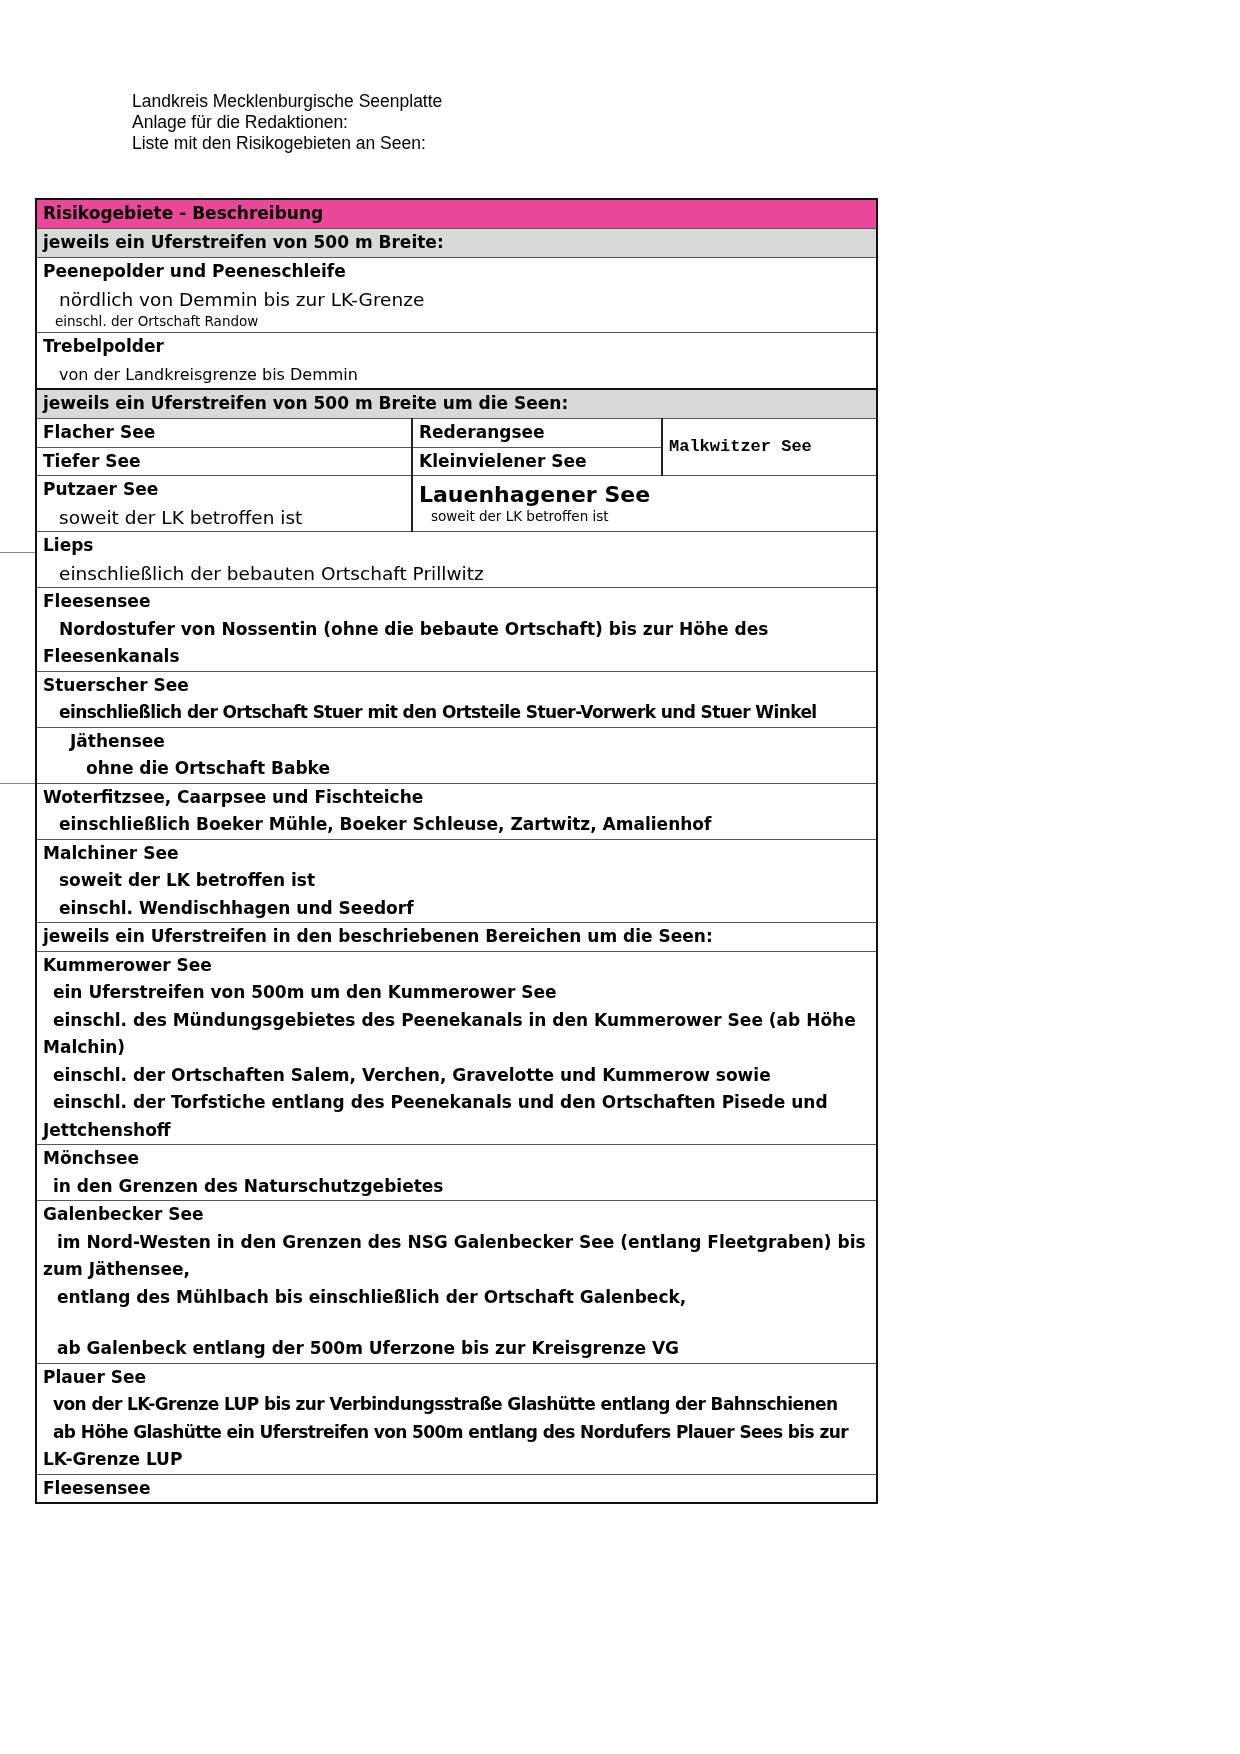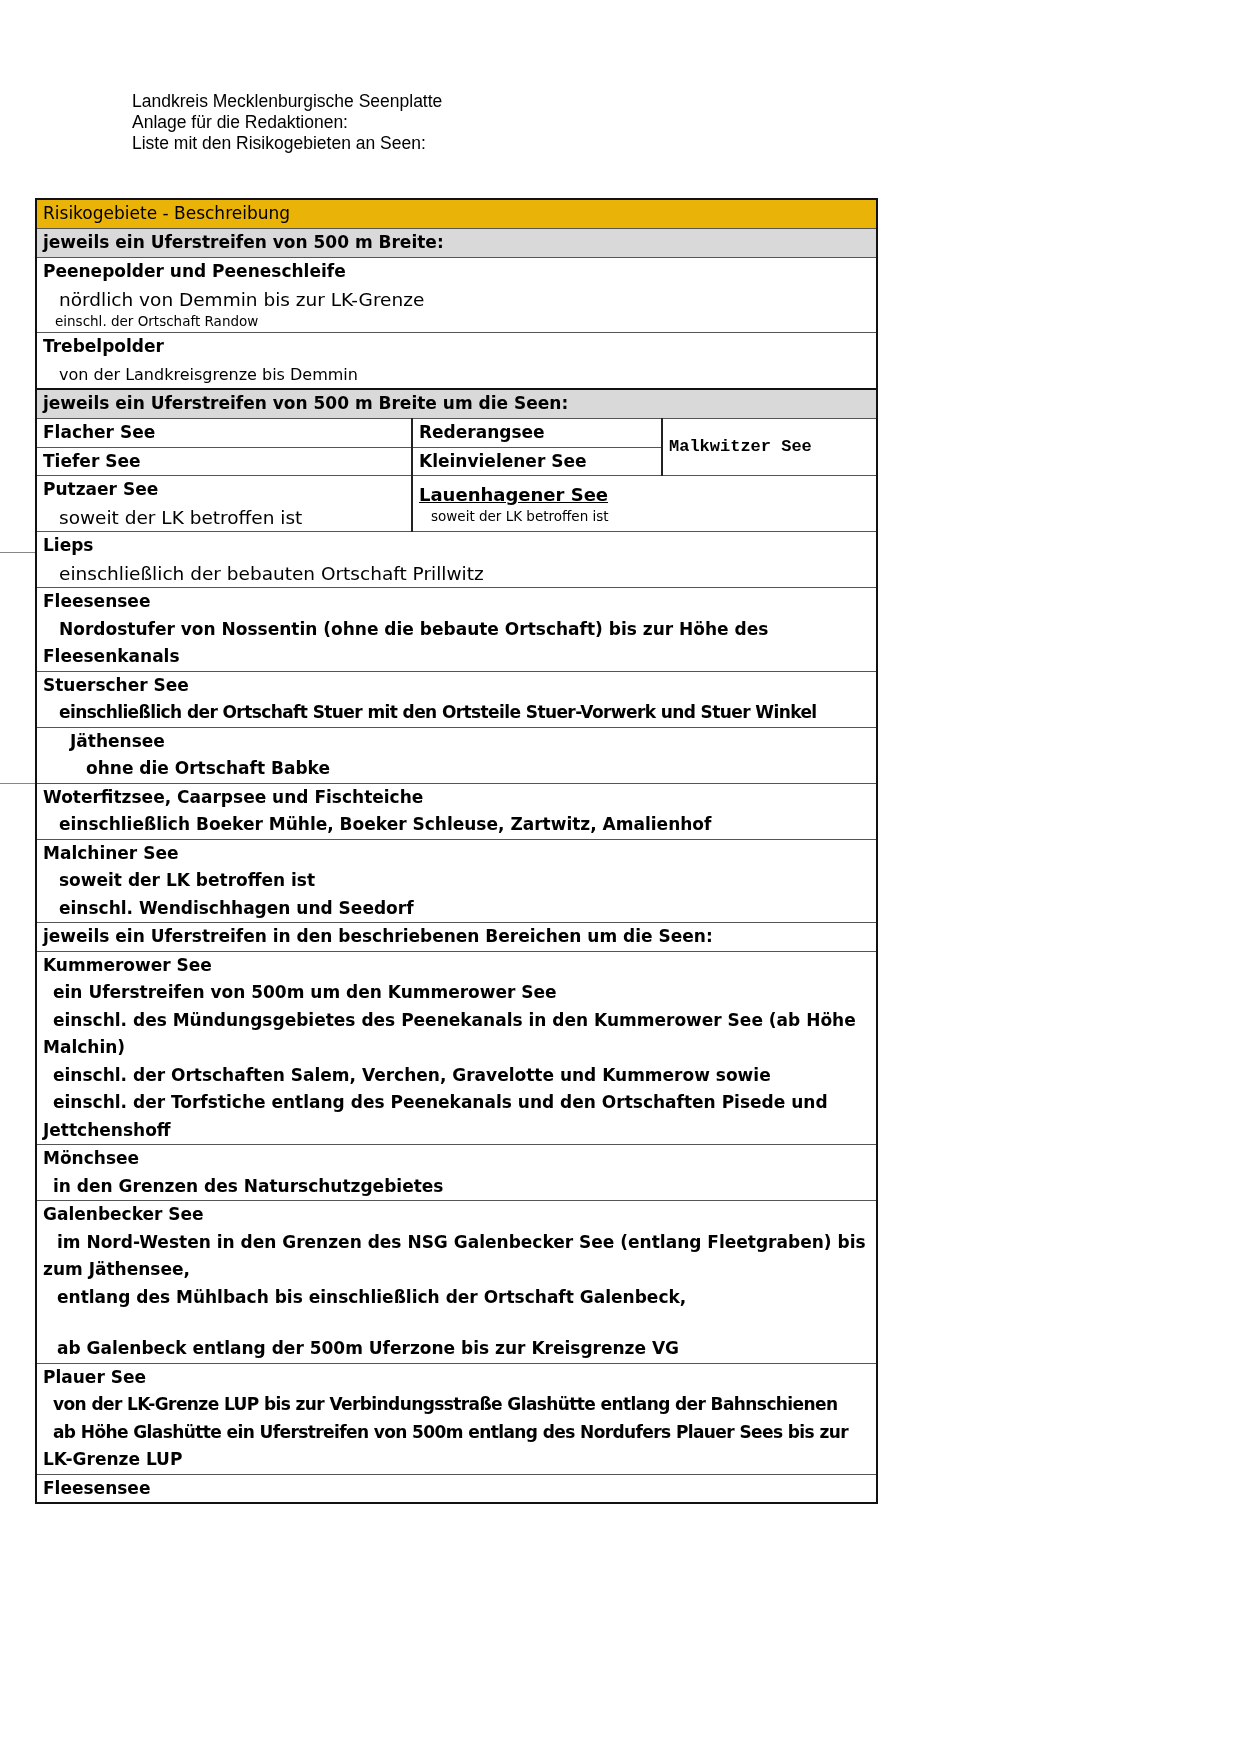--- a/index.html
+++ b/index.html
@@ -6,21 +6,21 @@
   body { width: 1240px; height: 1754px; position: relative; overflow: hidden;
          font-family: "Liberation Sans", sans-serif; color: #000; }
   .header { position: absolute; left: 132px; top: 91px; font-size: 17.5px; line-height: 21px; }
   .header div { white-space: nowrap; }
   .side-mark { position: absolute; left: 0; width: 36px; height: 1px; background: #888; }
   table.main { position: absolute; left: 35px; top: 198px; width: 841px;
                border-collapse: collapse; font-family: "DejaVu Sans", sans-serif;
                border: 2.5px solid #111; table-layout: fixed; }
   table.main td { padding: 0 0 0 6px; vertical-align: top; border: 1px solid #555;
                   font-size: 17px; line-height: 27.5px; white-space: nowrap; overflow: hidden; }
-  .hdr1 td { background: #eab308; font-weight: normal; border-bottom: 2.5px solid #111; height: 28px; }
+  .hdr1 td { background: #ec4899; font-weight: bold; border-bottom: 2.5px solid #111; height: 28px; }
   .hdr2 td { background: #d9d9d9; font-weight: bold; border-bottom: 2.5px solid #111; height: 28px; }
   .hdr3 td { background: #ffffff; font-weight: bold; border-bottom: 1.5px solid #333; height: 27px; }
   .title { font-weight: bold; }
   .desc { padding-left: 16px; }
   .desc.bold { font-weight: bold; }
   .cont { font-weight: bold; padding-left: 0; }
   .small { font-size: 13.5px; line-height: 16px; padding-left: 12px; padding-bottom: 2px; }
   .lake-cell { font-weight: bold; }
   .lake-mid { font-weight: bold; vertical-align: middle !important; font-family: Liberation Mono, monospace; }
   table.main td.split { border-right: 2px solid #222; }
@@ -81,21 +81,21 @@
   <tr>
     <td class="lake-cell split" style="height:27px;">Tiefer See</td>
     <td class="lake-cell" style="height:27px;">Kleinvielener See</td>
   </tr>
   <tr>
     <td class="split" style="height:55px;">
       <div class="title">Putzaer See</div>
       <div class="desc" style="font-size:18.5px;">soweit der LK betroffen ist</div>
     </td>
     <td colspan="2" style="height:55px;">
-      <div class="title" style="padding-top:5px; font-size:18px;text-decoration:underline;">Lauenhagener See</div>
+      <div class="title" style="padding-top:5px; font-size:22px;">Lauenhagener See</div>
       <div class="small" style="line-height:14px;">soweit der LK betroffen ist</div>
     </td>
   </tr>
 
   <tr>
     <td colspan="3" style="height:55px;">
       <div class="title">Lieps</div>
       <div class="desc" style="font-size:18.5px;">einschließlich der bebauten Ortschaft Prillwitz</div>
     </td>
   </tr>

